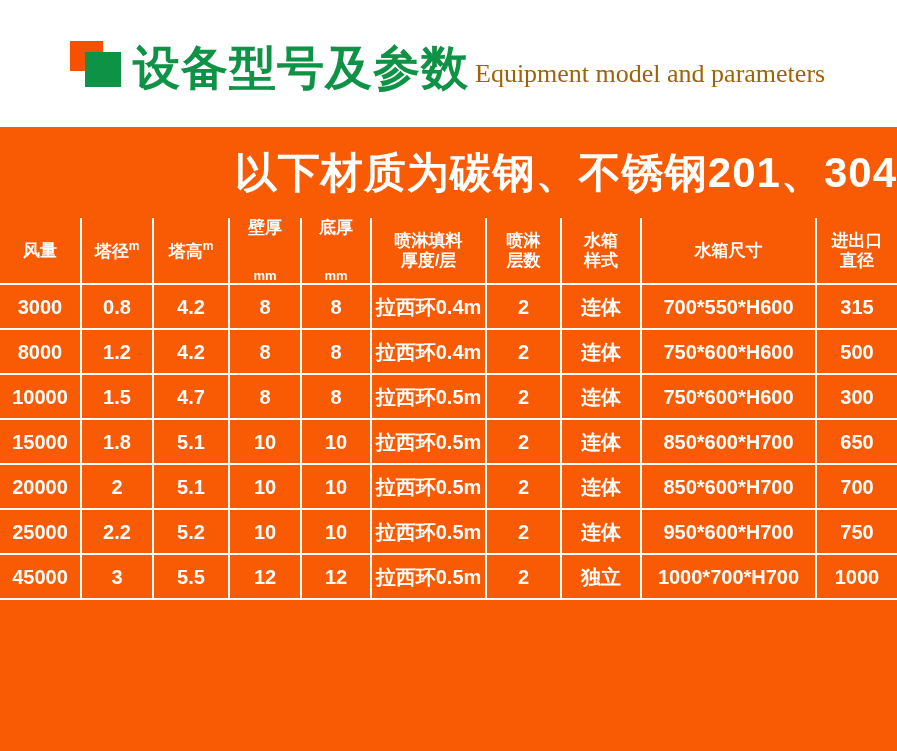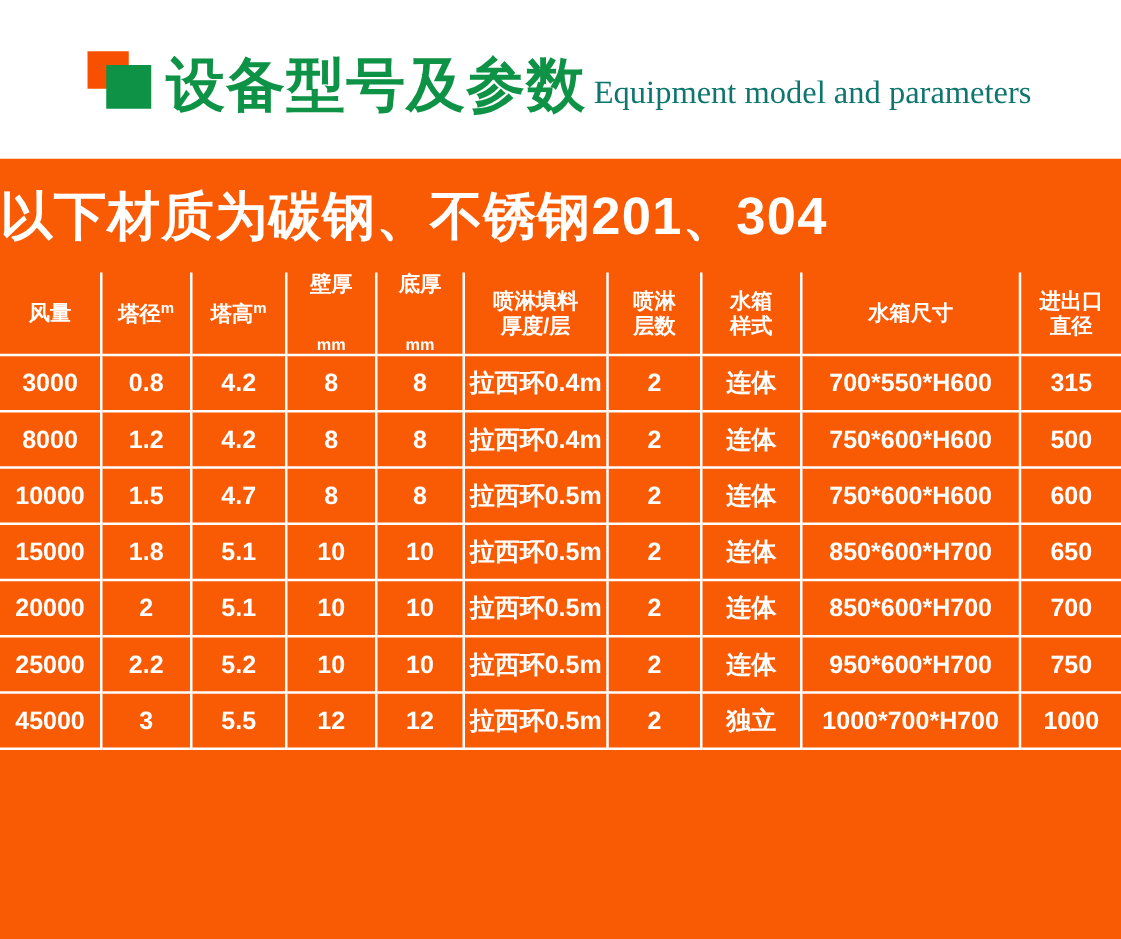--- a/index.html
+++ b/index.html
@@ -68,21 +68,21 @@
     font-weight: 700;
     color: #0e9245;
     line-height: 1;
     letter-spacing: 1px;
     white-space: nowrap;
     margin-bottom: 2px;
   }
   .title-en {
     font-size: 26px;
     font-weight: 400;
-    color: #0f766e;
+    color: #a16207;
     line-height: 1;
     white-space: nowrap;
     margin-left: 6px;
     margin-bottom: 6px;
     font-family: "Liberation Serif", "DejaVu Serif", serif;
   }
 
   
   .body-orange {
     position: absolute;
@@ -90,21 +90,21 @@
     top: 127px;
     width: 897px;
     height: 624px;
     background: #f95b04;
   }
 
   .banner {
     height: 91px;
     display: flex;
     align-items: center;
-    justify-content: flex-start;
+    justify-content: flex-end;
   }
   .banner-text {
     font-size: 42px;
     font-weight: 700;
     color: #ffffff;
     letter-spacing: 1px;
     white-space: nowrap;
     line-height: 1;
   }
 
@@ -283,21 +283,21 @@
           <tr>
             <td>10000</td>
             <td>1.5</td>
             <td>4.7</td>
             <td>8</td>
             <td>8</td>
             <td class="cell-fill">拉西环0.5m</td>
             <td>2</td>
             <td>连体</td>
             <td class="cell-tank">750*600*H600</td>
-            <td>600</td>
+            <td>300</td>
           </tr>
           <tr>
             <td>15000</td>
             <td>1.8</td>
             <td>5.1</td>
             <td>10</td>
             <td>10</td>
             <td class="cell-fill">拉西环0.5m</td>
             <td>2</td>
             <td>连体</td>

